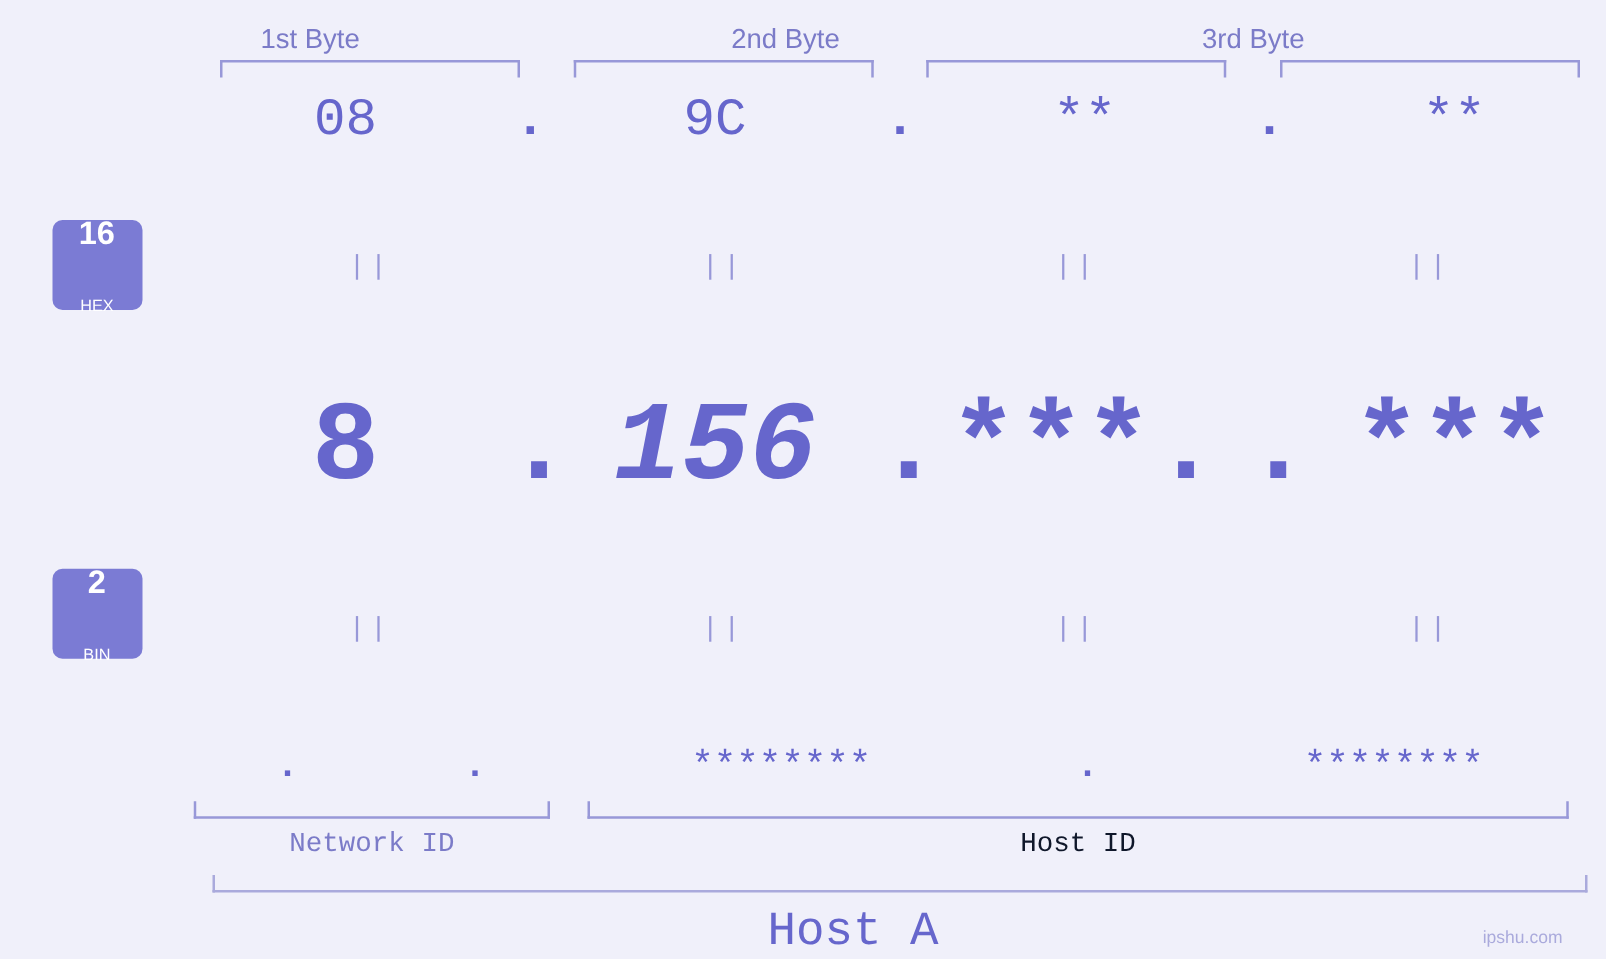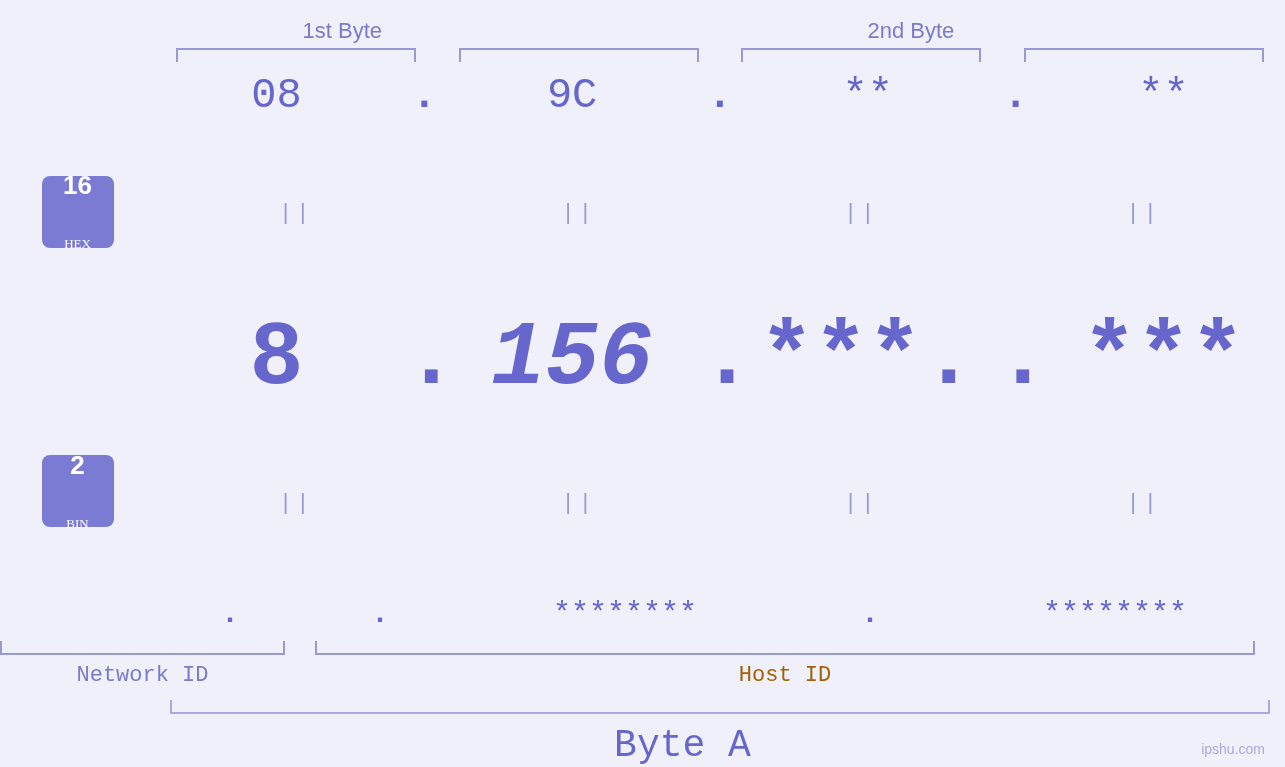--- a/index.html
+++ b/index.html
@@ -90,21 +90,21 @@
 
     .badge-number {
       font-size: 26px;
       font-weight: bold;
       font-family: Arial, sans-serif;
       line-height: 1.1;
     }
 
     .badge-unit {
       font-size: 13px;
-      font-family: Liberation Serif, serif;
+      font-family: Liberation Sans, sans-serif;
       font-weight: normal;
     }
 
     
     .values-grid {
       flex: 1;
       display: flex;
       flex-direction: column;
       justify-content: space-between;
       padding: 10px 0;
@@ -154,20 +154,21 @@
     .dec-val { font-size: 90px; font-weight: bold; }
     .dec-dot { font-size: 90px; font-weight: bold; }
 
     
     .bin-val { font-size: 30px; }
     .bin-dot { font-size: 30px; }
 
     
     .bottom-section {
       width: 100%;
+      padding-left: 155px;
       padding-right: 30px;
       display: flex;
       flex-direction: column;
       align-items: flex-start;
       padding-bottom: 0;
     }
 
     .bottom-brackets {
       display: flex;
       width: 100%;
@@ -206,21 +207,21 @@
       font-size: 22px;
     }
 
     .host-label-spacer {
       width: 30px;
     }
 
     .host-label {
       flex: 1;
       text-align: center;
-      color: #a16207;
+      color: #0f172a;
       font-size: 22px;
     }
 
     
     .full-bottom-bracket {
       width: calc(100% - 155px - 30px);
       margin-left: 155px;
       height: 14px;
       border-bottom: 2px solid #aaaadc;
       border-left: 2px solid #aaaadc;
@@ -234,34 +235,35 @@
       color: #6666cc;
       font-size: 38px;
       margin-top: 10px;
       padding-left: 80px;
     }
 
     
     .watermark {
       position: absolute;
       bottom: 10px;
-      right: 20px;
+      right: 35px;
       color: #aaaadc;
       font-size: 14px;
       font-family: Arial, sans-serif;
     }
   </style>
 </head>
 <body>
 
 <div class="container">
 
   <div class="header-row">
     <div class="byte-label">1st Byte</div>
     <div class="byte-label">2nd Byte</div>
+    <div class="byte-label">3rd Byte</div>
   </div>
 
   <div class="brackets-row">
     <div class="bracket"></div>
     <div class="bracket"></div>
     <div class="bracket"></div>
     <div class="bracket"></div>
   </div>
 
   <div class="main-content">
@@ -332,17 +334,17 @@
     </div>
     <div class="bottom-labels">
       <div class="net-label">Network ID</div>
       <div class="host-label-spacer"></div>
       <div class="host-label">Host ID</div>
     </div>
   </div>
 
   <div class="full-bottom-bracket"></div>
 
-  <div class="class-label">Byte A</div>
+  <div class="class-label">Host A</div>
 
   <div class="watermark">ipshu.com</div>
 
 </div>
 
 </body></html>

